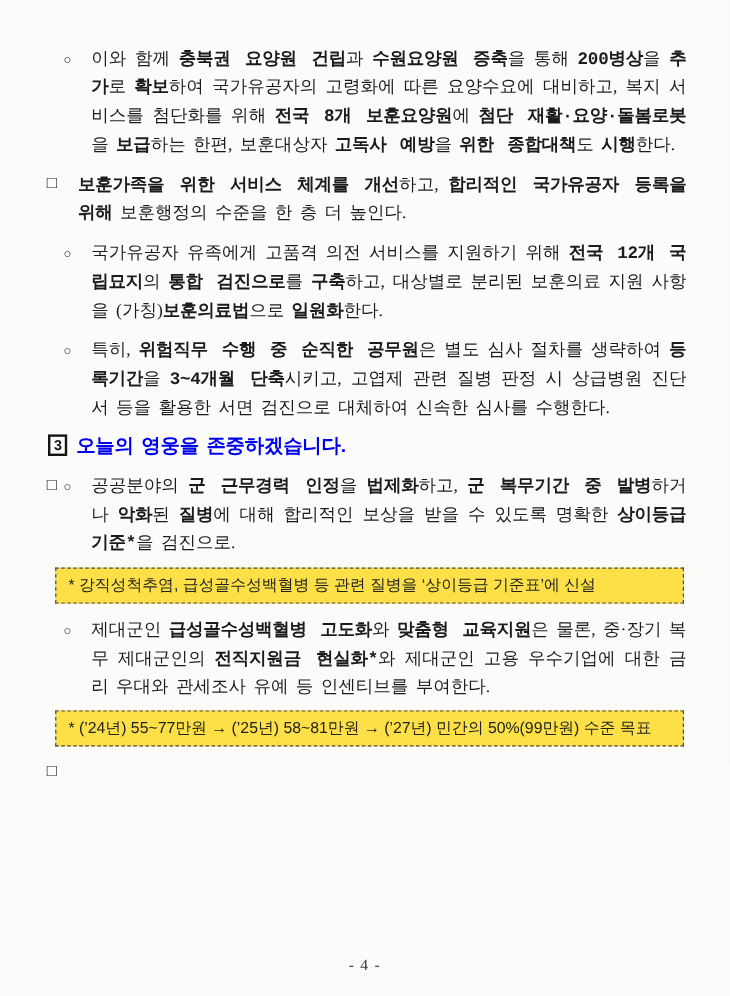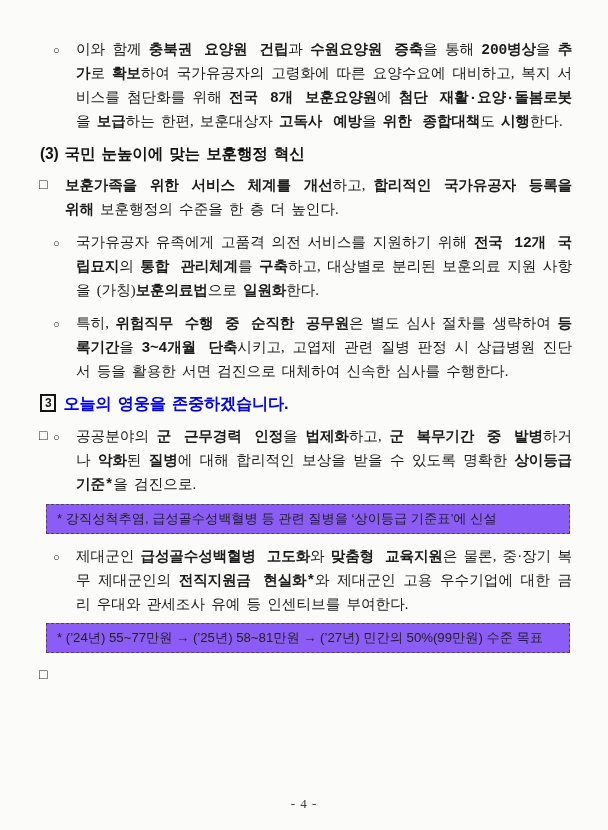--- a/index.html
+++ b/index.html
@@ -30,41 +30,40 @@
     font-weight:700;font-size:16.2px;line-height:22px;
     margin:3px 0 11px 0;letter-spacing:-0.2px;word-spacing:2px;
     font-family:"Liberation Sans","DejaVu Sans",sans-serif;
   }
   .blue-heading .numbox{
     display:inline-block;border:2px solid #141414;color:#141414;
     font-size:12px;line-height:14px;padding:0 3px;margin-right:7px;
     vertical-align:2px;font-weight:700;
   }
   .note-box{
-    border:1px dashed #4a4a4a;background:#8b5cf6;
+    border:1px dashed #4a4a4a;background:#fde047;
     font-family:"Liberation Sans","DejaVu Sans",sans-serif;
     font-size:13.2px;line-height:19px;color:#222;
     padding:4px 8px 5px 10px;margin:-2px 2px 11px 6px;
     white-space:nowrap;overflow:hidden;
   }
   .footer{
     position:absolute;bottom:18px;left:0;width:100%;
     text-align:center;font-size:13px;color:#3a3a3a;letter-spacing:1px;
     font-family:"Liberation Serif","DejaVu Serif",serif;
   }
 </style>
 </head>
 <body>
 
 <div class="page">
   <div>
       <div class="para o-para"><span class="marker">○</span><span>이와 함께 </span><b>충북권 요양원 건립</b><span>과 </span><b>수원요양원 증축</b><span>을 통해 </span><b>200병상</b><span>을 </span><b>추가</b><span>로 </span><b>확보</b><span>하여 국가유공자의 고령화에 따른 요양수요에 대비하고, 복지 서비스를 첨단화를 위해 </span><b>전국 8개 보훈요양원</b><span>에 </span><b>첨단 재활·요양·돌봄로봇</b><span>을 </span><b>보급</b><span>하는 한편, 보훈대상자 </span><b>고독사 예방</b><span>을 </span><b>위한 종합대책</b><span>도 </span><b>시행</b><span>한다.</span></div>
-      <div class="heading">(3) 국민 눈높이에 맞는 보훈행정 혁신</div>
       <div class="para sq-para"><span class="marker">□</span><b>보훈가족을 위한 서비스 체계를 개선</b><span>하고, </span><b>합리적인 국가유공자 등록을 위해</b><span> 보훈행정의 수준을 한 층 더 높인다.</span></div>
-      <div class="para o-para"><span class="marker">○</span><span>국가유공자 유족에게 고품격 의전 서비스를 지원하기 위해 </span><b>전국 12개 국립묘지</b><span>의 </span><b>통합 관리체계</b><span>를 </span><b>구축</b><span>하고, 대상별로 분리된 보훈의료 지원 사항을 (가칭)</span><b>보훈의료법</b><span>으로 </span><b>일원화</b><span>한다.</span></div>
+      <div class="para o-para"><span class="marker">○</span><span>국가유공자 유족에게 고품격 의전 서비스를 지원하기 위해 </span><b>전국 12개 국립묘지</b><span>의 </span><b>통합 검진으로</b><span>를 </span><b>구축</b><span>하고, 대상별로 분리된 보훈의료 지원 사항을 (가칭)</span><b>보훈의료법</b><span>으로 </span><b>일원화</b><span>한다.</span></div>
       <div class="para o-para"><span class="marker">○</span><span>특히, </span><b>위험직무 수행 중 순직한 공무원</b><span>은 별도 심사 절차를 생략하여 </span><b>등록기간</b><span>을 </span><b>3~4개월 단축</b><span>시키고, 고엽제 관련 질병 판정 시 상급병원 진단서 등을 활용한 서면 검진으로 대체하여 신속한 심사를 수행한다.</span></div>
       <div class="blue-heading"><span class="numbox">3</span><span style="color: rgb(0, 0, 238);">오늘의 영웅을 존중하겠습니다.</span></div>
       <div class="para sq-para"><span class="marker">□</span></div>
       <div class="para o-para"><span class="marker">○</span><span>공공분야의 </span><b>군 근무경력 인정</b><span>을 </span><b>법제화</b><span>하고, </span><b>군 복무기간 중 발병</b><span>하거나 </span><b>악화</b><span>된 </span><b>질병</b><span>에 대해 합리적인 보상을 받을 수 있도록 명확한 </span><b>상이등급 기준*</b><span>을 검진으로.</span></div>
       <div class="note-box">* 강직성척추염, 급성골수성백혈병 등 관련 질병을 ‘상이등급 기준표’에 신설</div>
       <div class="para o-para"><span class="marker">○</span><span>제대군인 </span><b>급성골수성백혈병 고도화</b><span>와 </span><b>맞춤형 교육지원</b><span>은 물론, 중·장기 복무 제대군인의 </span><b>전직지원금 현실화*</b><span>와 제대군인 고용 우수기업에 대한 금리 우대와 관세조사 유예 등 인센티브를 부여한다.</span></div>
       <div class="note-box">* (’24년) 55~77만원 → (’25년) 58~81만원 → (’27년) 민간의 50%(99만원) 수준 목표</div>
       <div class="para sq-para"><span class="marker">□</span></div>
     </div>
   <div class="footer">- 4 -</div>

